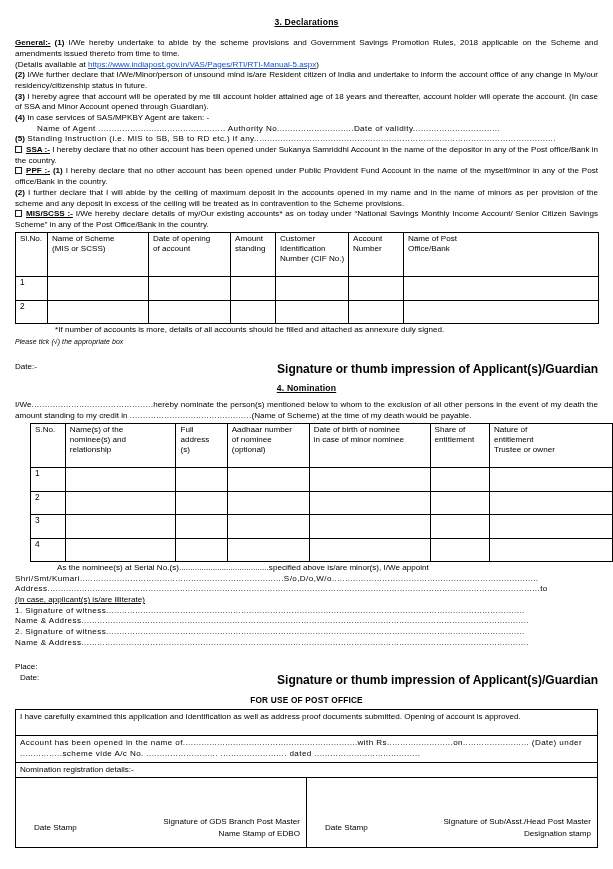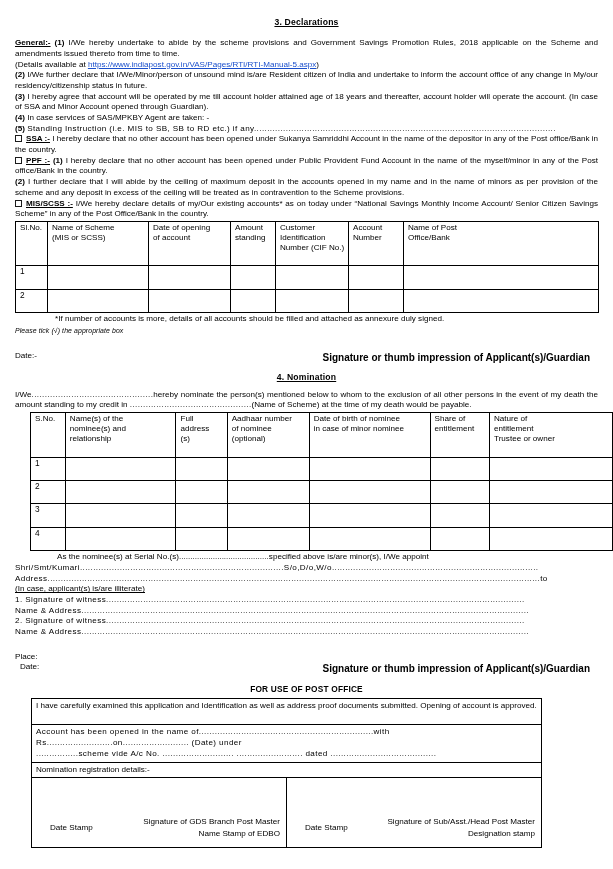--- a/index.html
+++ b/index.html
@@ -76,37 +76,36 @@
 
   .tbl-nom { margin-top: 1px; width: 568px; margin-left: 15px; }
   .tbl-nom td { height: 11.5px; }
   .tbl-nom .hdr td { height: 38px; }
 
   .note-star { padding-left: 40px; margin-top: 1px; }
   .tick-note { font-style: italic; font-size: 6.9px; margin-top: 1px; letter-spacing: .1px; }
 
   .sigrow { margin-top: 16px; position: relative; height: 12px; }
   .sigrow .left { position: absolute; left: 0; top: 0; }
-  .sigrow .right { position: absolute; right: 8px; top: 0; font-weight: bold; font-size: 10px; }
+  .sigrow .right { position: absolute; right: 0; top: 0; font-weight: bold; font-size: 12px; }
 
   .place-block { margin-top: 14px; }
   .place-block .date-ln { padding-left: 5px; }
 
   .fuse-title {
     text-align: center; font-weight: bold; font-size: 8.3px;
     margin-top: 10px; letter-spacing: .2px;
   }
 
   table.fuse {
     border-collapse: collapse;
-    width: 511px;
+    width: 583px;
     table-layout: fixed;
     margin-top: 3px;
     font-size: 8.1px;
-    margin-left: 16px;
   }
   table.fuse td {
     border: 1px solid #000;
     padding: 2px 4px 2px 4px;
     vertical-align: top;
   }
   .stampcell { height: 70px; position: relative; padding: 0 !important; }
   .stamp-inner { position: relative; height: 100%; }
   .stamp-left {
     position: absolute; left: 18px; top: 45px;
@@ -144,20 +143,21 @@
   <div class="para tight">
     <span class="b">(3)</span>
     <span>I hereby agree that account will be operated by me till account holder attained age of 18 years and thereafter, account holder will operate the account. (In case of SSA and Minor Account opened through Guardian).</span>
   </div>
 
   <div class="tight">
     <span class="b">(4)</span>
     <span>In case services of SAS/MPKBY Agent are taken: -</span>
   </div>
 
+  <div class="tight indent dots">Name of Agent ................................................ Authority No.............................Date of validity.................................</div>
 
   <div class="tight">
     <span class="b">(5)</span>
     <span class="dots">Standing Instruction (i.e. MIS to SB, SB to RD etc.) if any..................................................................................................................</span>
   </div>
 
   <div class="para tight">
     <span class="cbox"></span><span class="b u">SSA :-</span>
     <span>I hereby declare that no other account has been opened under Sukanya Samriddhi Account in the name of the depositor in any of the Post office/Bank in the country.</span>
   </div>

